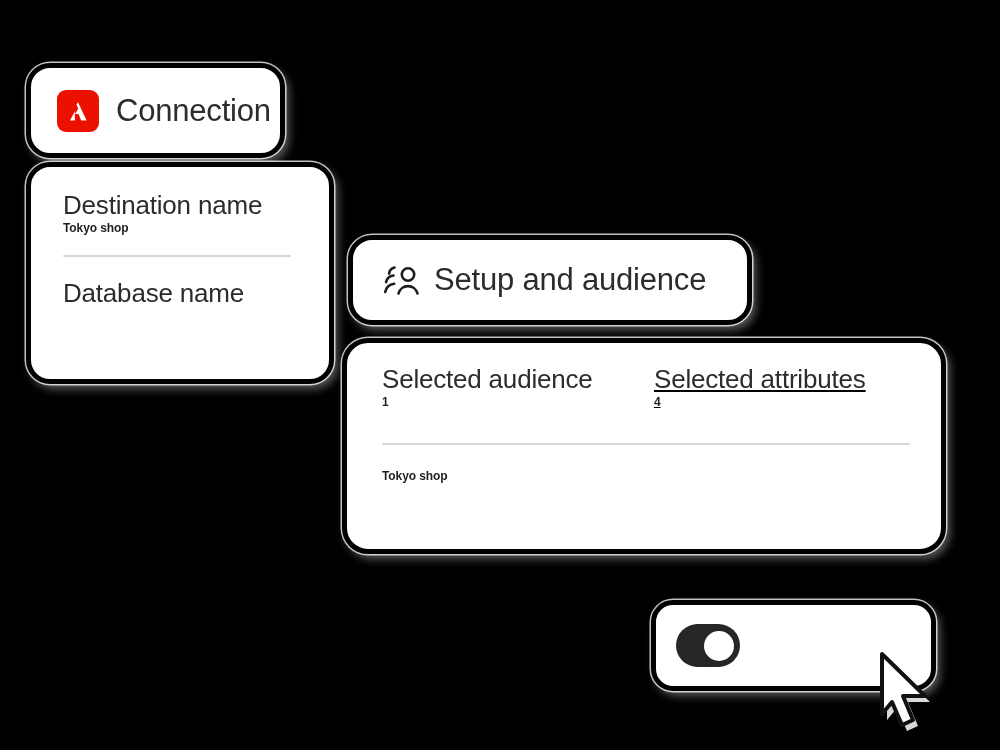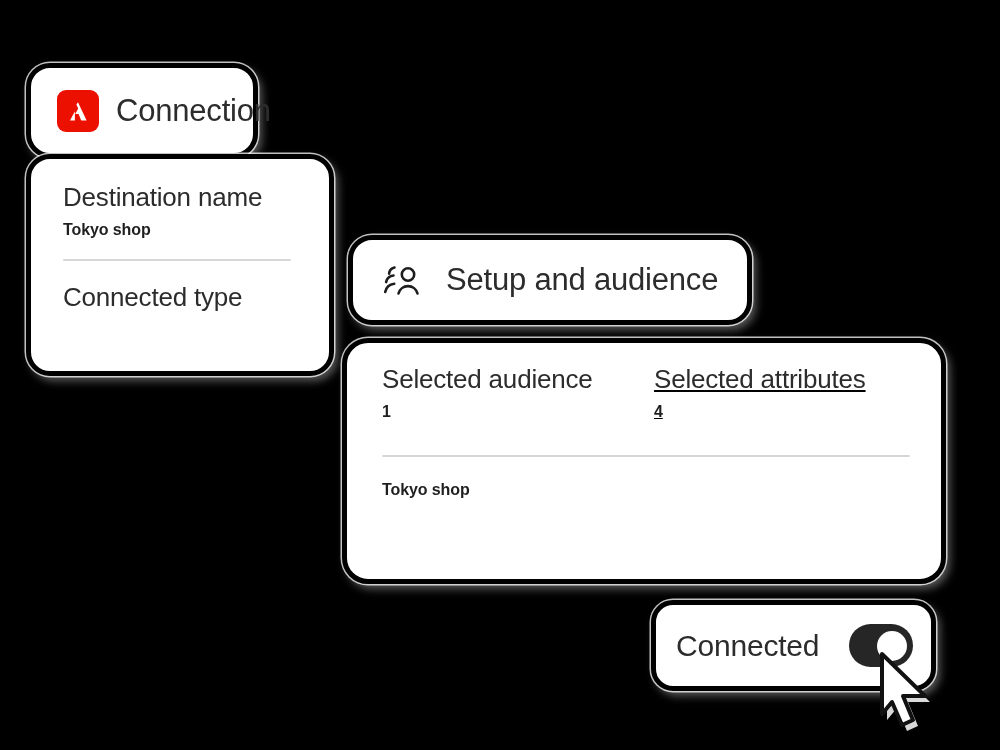--- a/index.html
+++ b/index.html
@@ -31,21 +31,21 @@
     border-radius: 22px;
     box-sizing: border-box;
     box-shadow: 0 0 0 1.5px rgba(255,255,255,0.75),
                 4px 5px 9px rgba(255,255,255,0.35);
   }
 
   
   #connection-card {
     left: 26px;
     top: 63px;
-    width: 232px;
+    width: 259px;
     height: 95px;
     border-radius: 24px;
     display: flex;
     align-items: center;
     padding-left: 26px;
     gap: 17px;
   }
   .adobe-logo {
     width: 42px;
     height: 42px;
@@ -60,37 +60,36 @@
   .card-title {
     font-size: 31px;
     color: #2c2c2c;
     letter-spacing: -0.2px;
     white-space: nowrap;
   }
 
   
   #destination-card {
     left: 26px;
-    top: 154px;
+    top: 162px;
     width: 308px;
     height: 222px;
     border-radius: 24px;
     padding: 24px 28px 0 32px;
   }
   .field-label {
     font-size: 26px;
     color: #2c2c2c;
     letter-spacing: -0.2px;
     line-height: 1.15;
   }
   .field-value {
-    font-size: 16px;
+    font-size: 12px;
     font-weight: bold;
     color: #1f1f1f;
-    margin-top: 8px;
     letter-spacing: -0.1px;
   }
   .divider {
     height: 2px;
     background: #d6d6d6;
     border-radius: 1px;
   }
   #destination-card .divider {
     margin: 20px 0 22px 0;
     width: 228px;
@@ -99,30 +98,30 @@
   
   #setup-card {
     left: 348px;
     top: 235px;
     width: 404px;
     height: 90px;
     border-radius: 24px;
     display: flex;
     align-items: center;
     padding-left: 28px;
-    gap: 23px;
+    gap: 11px;
   }
   .audience-icon { flex: none; display: block; }
 
   
   #summary-card {
     left: 342px;
     top: 338px;
     width: 604px;
-    height: 246px;
+    height: 216px;
     border-radius: 26px;
     padding: 22px 30px 0 35px;
   }
   .summary-cols {
     display: flex;
   }
   .summary-col-1 { width: 272px; }
   .summary-col-2 { width: 250px; text-decoration: underline; }
   #summary-card .divider {
     margin: 34px 0 24px 0;
@@ -185,21 +184,21 @@
     <div class="card-title">Connection</div>
   </div>
 
   <div class="card" id="destination-card">
     <div>
       <div class="field-label">Destination name</div>
       <div class="field-value">Tokyo shop</div>
     </div>
     <div class="divider"></div>
     <div>
-      <div class="field-label">Connected type</div>
+      <div class="field-label">Database name</div>
     </div>
   </div>
 
   <div class="card" id="setup-card">
     <svg class="audience-icon" width="42" height="38" viewBox="0 0 42 38" aria-hidden="true">
       <g fill="none" stroke="#1d1d1d" stroke-width="2.6" stroke-linecap="round">
         <circle cx="27" cy="13.5" r="6.2"></circle>
         <path d="M17.5 32.5 a9.8 9.8 0 0 1 19 0"></path>
         <path d="M13.5 6.5 a7 7 0 0 0 -5.4 6.2"></path>
         <path d="M12.5 14.5 a8.5 8.5 0 0 0 -7.4 6.6"></path>
@@ -220,21 +219,20 @@
         <div class="field-value">4</div>
       </div>
     </div>
     <div class="divider"></div>
     <div>
       <div class="field-value">Tokyo shop</div>
     </div>
   </div>
 
   <div class="card" id="connected-card">
-    <div class="card-title">Connected</div>
     <div class="toggle">
       <div class="knob"></div>
     </div>
   </div>
 
   <svg id="mouse-cursor" viewBox="0 0 62 84" aria-hidden="true">
     <path d="M10 64 L10 4 L53 46 L31 46 L41 70 L30 75 L20 52 Z" fill="#d9d9d9" transform="translate(5,6)"></path>
     <path d="M10 64 L10 4 L53 46 L31 46 L41 70 L30 75 L20 52 Z" fill="#ffffff" stroke="#111111" stroke-width="4" stroke-linejoin="round"></path>
   </svg>
 

